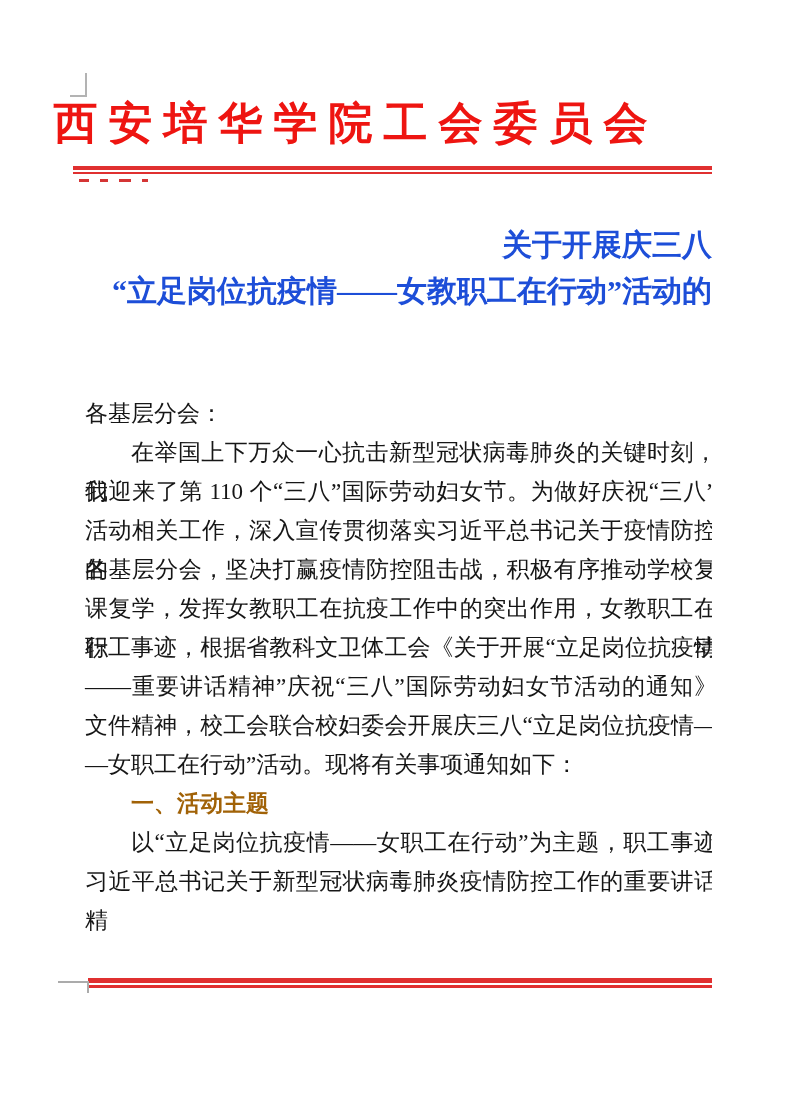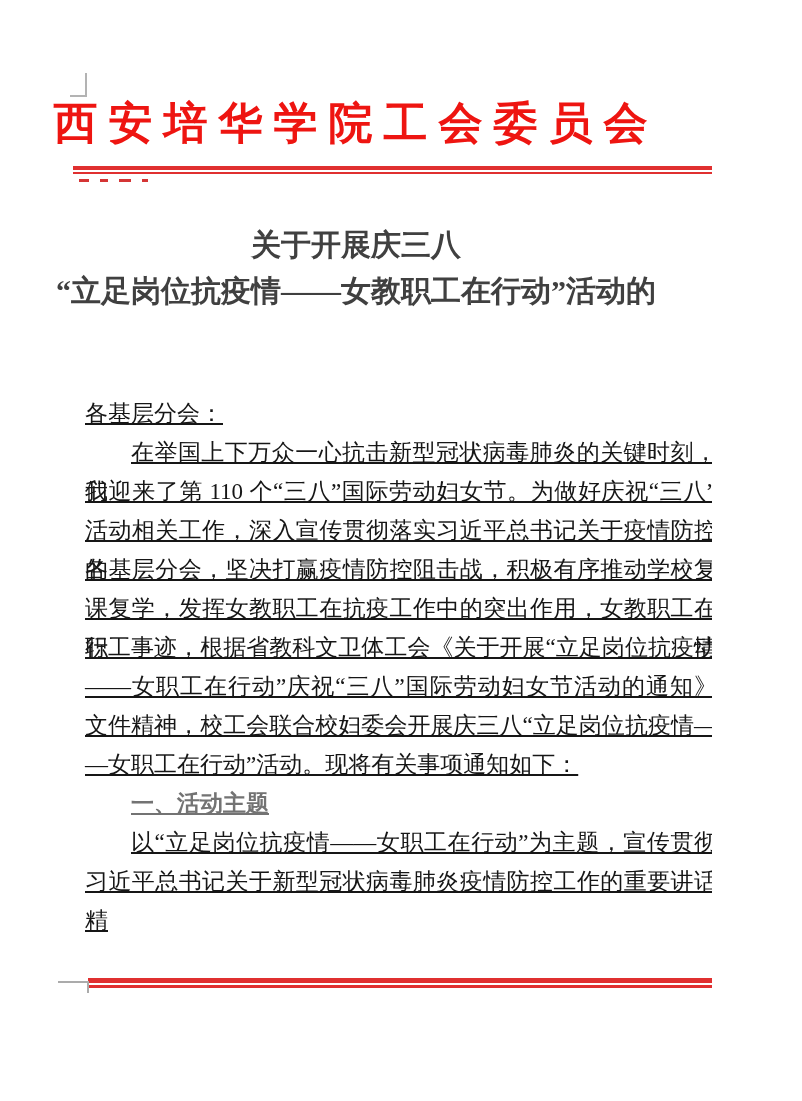--- a/index.html
+++ b/index.html
@@ -66,52 +66,51 @@
   }
   .specks .s1 { width: 10px; }
   .specks .s2 { width: 8px; }
   .specks .s3 { width: 12px; }
   .specks .s4 { width: 6px; }
   
   .doc-title {
     position: absolute;
     left: 0; top: 222px;
     width: 100%;
-    text-align: center;
-    color: #404040;
+    text-align: right;
+    color: #1d4ed8;
     font-size: 30px;
     font-weight: bold;
     line-height: 46px;
   }
   
   .body-text {
     position: absolute;
     left: 85px; top: 394px;
     width: 632px;
     color: #161616;
     font-size: 23px;
   }
   .line {
     height: 39px;
     line-height: 39px;
     white-space: nowrap;
     overflow: visible;
-    text-decoration: underline;
   }
   .jf {
     white-space: normal;
     text-align: justify;
     text-align-last: justify;
     text-justify: inter-character;
   }
   .indent { text-indent: 46px; }
   .heading {
     font-family: "Liberation Sans", "DejaVu Sans", sans-serif;
     font-weight: bold;
-    color: #737373;
+    color: #a16207;
   }
   
   .b-red {
     position: absolute;
     left: 88px; top: 978px;
     width: 629px;
     height: 2px;
     border-top: 5px solid #e03030;
     border-bottom: 3px solid #e03030;
   }
@@ -165,27 +164,27 @@
 
   <div class="body-text">
     <div class="line">各基层分会：</div>
 
     <div class="line jf indent">在举国上下万众一心抗击新型冠状病毒肺炎的关键时刻，我</div>
     <div class="line jf">们迎来了第 110 个“三八”国际劳动妇女节。为做好庆祝“三八”</div>
     <div class="line jf">活动相关工作，深入宣传贯彻落实习近平总书记关于疫情防控的</div>
     <div class="line jf">各基层分会，坚决打赢疫情防控阻击战，积极有序推动学校复</div>
     <div class="line jf">课复学，发挥女教职工在抗疫工作中的突出作用，女教职工在行动</div>
     <div class="line jf">职工事迹，根据省教科文卫体工会《关于开展“立足岗位抗疫情</div>
-    <div class="line jf">——女职工在行动”庆祝“三八”国际劳动妇女节活动的通知》</div>
+    <div class="line jf">——重要讲话精神”庆祝“三八”国际劳动妇女节活动的通知》</div>
     <div class="line jf">文件精神，校工会联合校妇委会开展庆三八“立足岗位抗疫情—</div>
     <div class="line">—女职工在行动”活动。现将有关事项通知如下：</div>
 
     <div class="line heading indent">一、活动主题</div>
 
-    <div class="line jf indent">以“立足岗位抗疫情——女职工在行动”为主题，宣传贯彻</div>
+    <div class="line jf indent">以“立足岗位抗疫情——女职工在行动”为主题，职工事迹</div>
     <div class="line jf">习近平总书记关于新型冠状病毒肺炎疫情防控工作的重要讲话精</div>
   </div>
 
   <div class="b-gray-l"></div>
   <div class="b-red"></div>
   <div class="b-gray-r"></div>
   <div class="b-tick-l"></div>
   <div class="b-tick-r"></div>
 
 </div>

